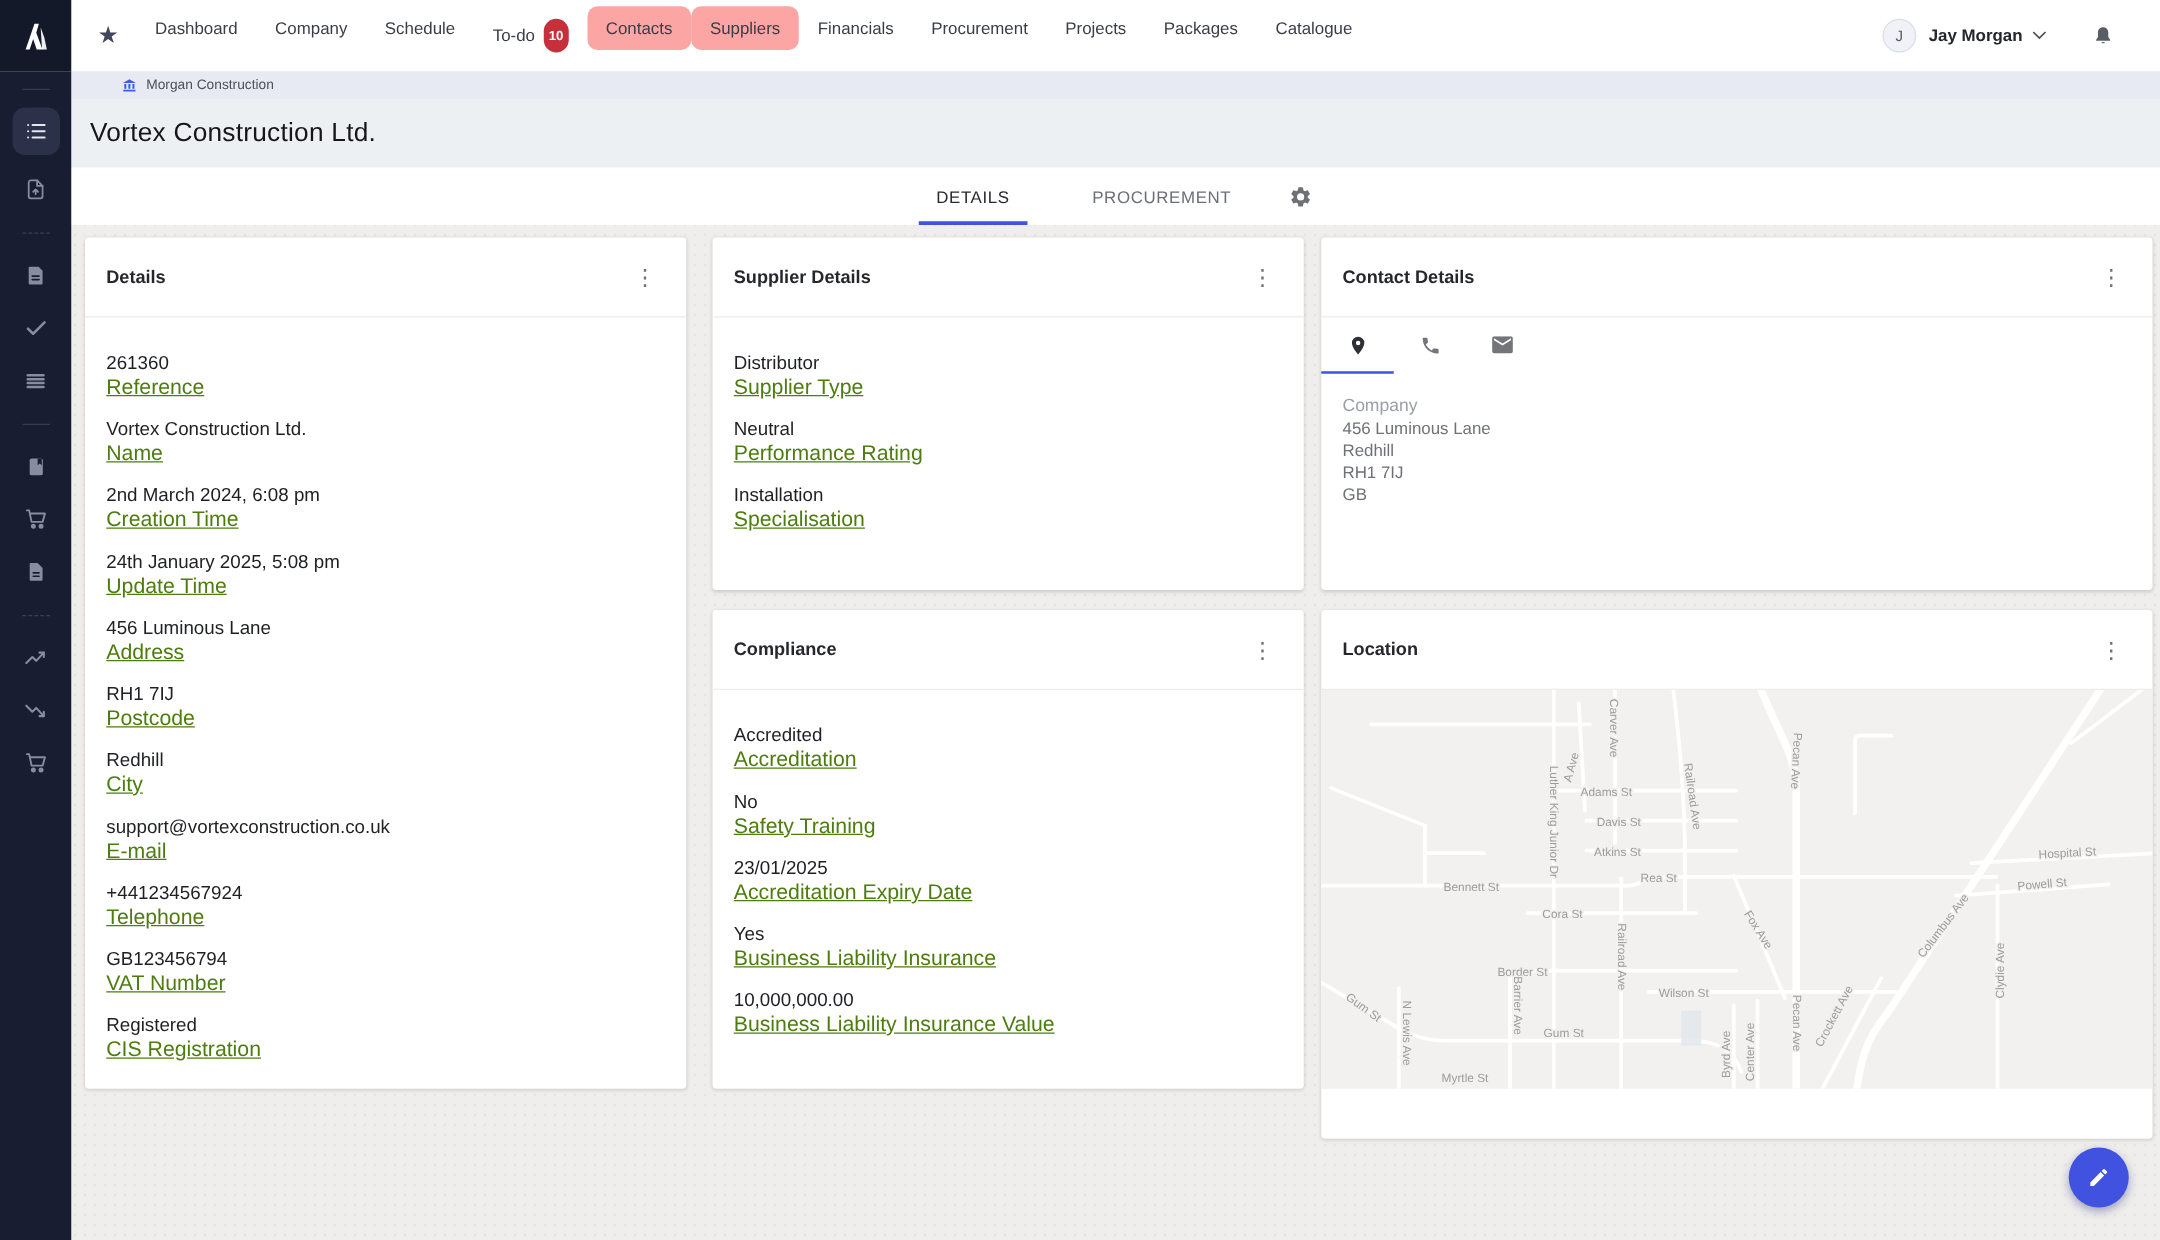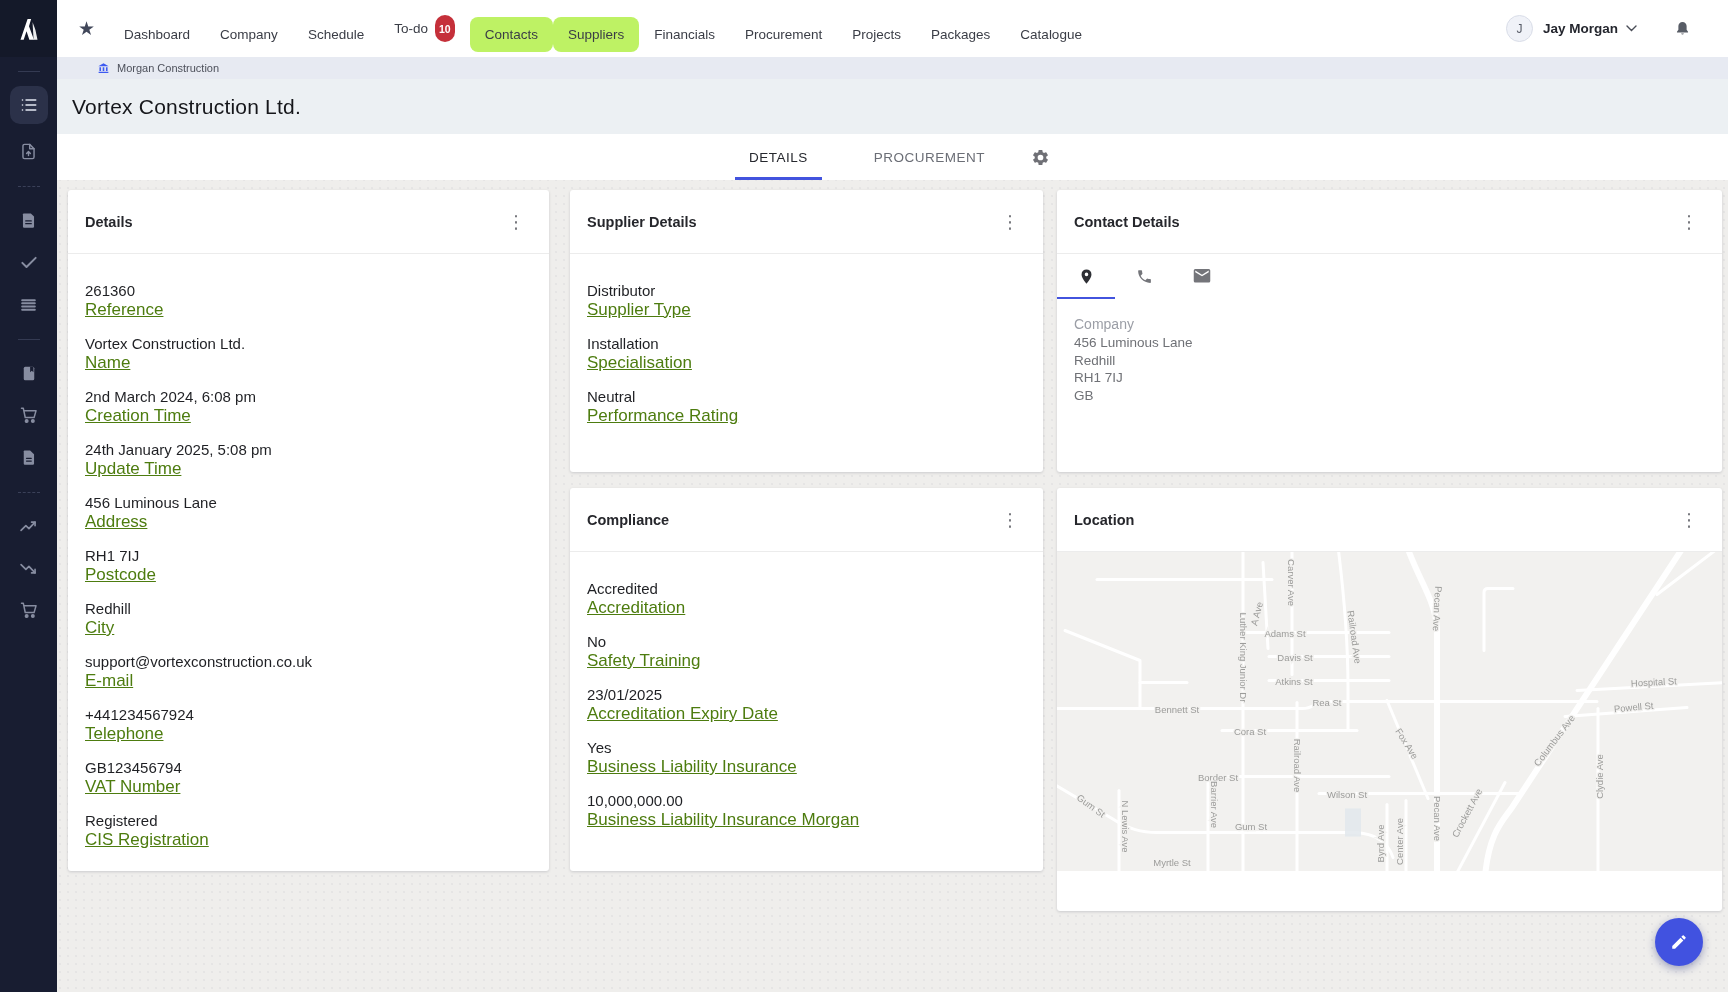--- a/index.html
+++ b/index.html
@@ -5,21 +5,21 @@
   * { margin:0; padding:0; box-sizing:border-box; }
   html,body { width:1728px; height:992px; overflow:hidden; }
   body { font-family:"Liberation Sans", sans-serif; background:#efeeec; position:relative; color:#212226; }
   .dotted { background-image: radial-gradient(rgba(50,55,90,.05) 1px, transparent 1.3px); background-size:8px 8px; }
 
   
   #navbar { position:absolute; left:57px; right:0; top:0; height:57px; background:#fff; display:flex; align-items:center; padding-left:15px; z-index:20; }
   #logo { position:absolute; left:0; top:0; width:57px; height:57px; background:#141929; z-index:30; display:flex; align-items:center; justify-content:center; }
   .star { font-size:19px; color:#41475a; margin:0 14px 0 6px; cursor:pointer; line-height:1; }
   .nav-item { border:0; background:transparent; font-family:inherit; font-size:13.5px; font-weight:500; color:#3a3d46; padding:10px 15px; border-radius:8px; cursor:pointer; display:inline-flex; align-items:center; white-space:nowrap; }
-  .nav-item.active { background:#bef264; }
+  .nav-item.active { background:#fca5a5; }
   .nav-badge { display:inline-flex; align-items:center; justify-content:center; min-width:19px; height:27px; border-radius:10px; background:#c5303a; color:#fff; font-size:10.5px; font-weight:700; margin-left:7px; padding:0 4px; }
   #nav-right { position:absolute; right:36px; top:0; height:57px; display:flex; align-items:center; gap:10px; }
   .avatar { width:27px; height:27px; border-radius:50%; background:#f0f2f8; border:1px solid #d9dde8; display:flex; align-items:center; justify-content:center; font-size:12px; color:#565a66; cursor:pointer; }
   .user-name { font-size:13.5px; font-weight:700; color:#24262e; cursor:pointer; }
   .chev { margin-left:-2px; cursor:pointer; display:flex; }
   .bell { margin-left:26px; cursor:pointer; display:flex; }
 
   
   #crumb-band { position:absolute; left:57px; right:0; top:57px; height:22px; background:#e7eaf2; display:flex; align-items:center; padding-left:40px; z-index:10; }
   #crumb-band .crumb { display:flex; align-items:center; gap:7px; cursor:pointer; }
@@ -77,21 +77,21 @@
 
 <div id="logo">
   <svg width="34" height="34" viewBox="0 0 48 48">
     <path d="M12 39 L22 10 L27 10 L24 20 L31 39 H24.5 L20.5 27 L16.5 39 Z" fill="#ffffff"></path>
     <path d="M29 14 L33 25 L36 39 H30.5 Z" fill="#ffffff" opacity=".92"></path>
   </svg>
 </div>
 
 <div id="navbar">
   <span class="star">★</span>
-  <div id="nav-items" style="display:flex;align-items:flex-end;">
+  <div id="nav-items" style="display:flex;align-items:flex-start;">
 
       <button class="nav-item">
         <span>Dashboard</span>
 
       </button>
 
       <button class="nav-item">
         <span>Company</span>
 
       </button>
@@ -324,27 +324,27 @@
     <button class="kebab">⋮</button>
   </div>
   <div class="card-body">
 
       <div class="field">
         <div class="field-value">Distributor</div>
         <div class="field-label">Supplier Type</div>
       </div>
 
       <div class="field">
+        <div class="field-value">Neutral</div>
+        <div class="field-label">Performance Rating</div>
+      </div>
+
+      <div class="field">
         <div class="field-value">Installation</div>
         <div class="field-label">Specialisation</div>
-      </div>
-
-      <div class="field">
-        <div class="field-value">Neutral</div>
-        <div class="field-label">Performance Rating</div>
       </div>
     </div>
 </div>
 
 <div class="card" id="card-compliance">
   <div class="card-header">
     <span class="card-title">Compliance</span>
     <button class="kebab">⋮</button>
   </div>
   <div class="card-body">
@@ -364,21 +364,21 @@
         <div class="field-label">Accreditation Expiry Date</div>
       </div>
 
       <div class="field">
         <div class="field-value">Yes</div>
         <div class="field-label">Business Liability Insurance</div>
       </div>
 
       <div class="field">
         <div class="field-value">10,000,000.00</div>
-        <div class="field-label">Business Liability Insurance Morgan</div>
+        <div class="field-label">Business Liability Insurance Value</div>
       </div>
     </div>
 </div>
 
 <div class="card" id="card-contact">
   <div class="card-header">
     <span class="card-title">Contact Details</span>
     <button class="kebab">⋮</button>
   </div>
   <div class="icon-tabs">

